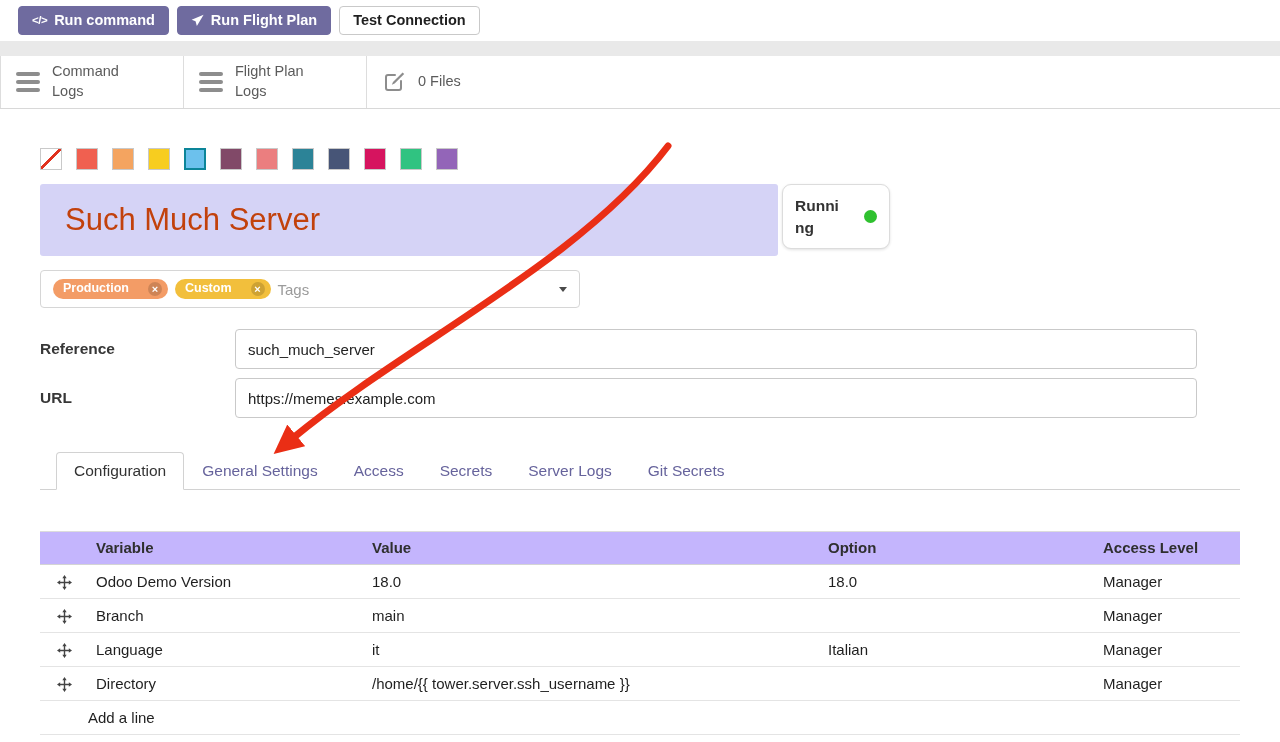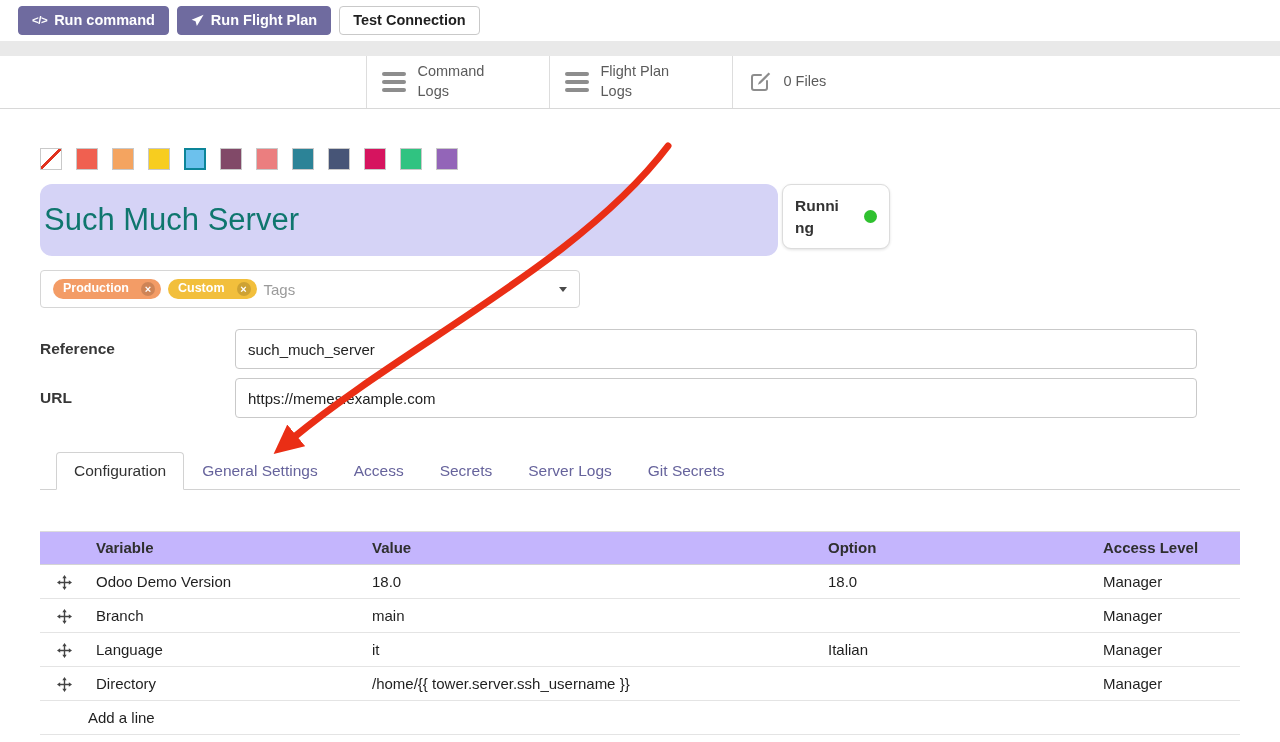--- a/index.html
+++ b/index.html
@@ -10,49 +10,49 @@
   .topbar{height:41px;display:flex;align-items:center;gap:8px;padding-left:18px;background:#fff}
   .btn{display:inline-flex;align-items:center;gap:7px;height:29px;padding:0 13px;border-radius:4px;
        border:1px solid transparent;font-size:14.5px;font-weight:700;cursor:pointer;font-family:inherit;line-height:1}
   .btn-purple{background:var(--button-purple,#6f6b9f);color:#fff;border-color:var(--button-purple,#6f6b9f)}
   .btn-white{background:#fff;color:#1f1f1f;border-color:#c9c9c9}
   .code-glyph{font-size:11.5px;font-weight:700;letter-spacing:-.5px}
 
   .gray-strip{height:15px;background:#e9e9e9}
 
   
-  .stats-row{height:53px;display:flex;justify-content:center;border-bottom:1px solid #d8d8d8;background:#fff}
+  .stats-row{height:53px;display:flex;justify-content:flex-start;border-bottom:1px solid #d8d8d8;background:#fff}
   .stat{display:flex;align-items:center;gap:12px;border-left:1px solid #ddd;padding:0 15px;width:183px;cursor:pointer}
   .stat-label{font-size:14.5px;color:#5b5b5b;line-height:1.35}
   .lbl-mid{max-width:85px}
   .lbl-narrow{max-width:46px}
   .menu-icon{display:flex;flex-direction:column;gap:4.5px;width:24px;flex:none}
   .menu-icon i{display:block;height:3.5px;background:#8d8d8d;border-radius:2px}
 
   .content{padding:0 40px}
 
   
   .swatches{margin-top:39px;display:flex;gap:14px}
   .swatch{width:22px;height:22px;border:1px solid #c9c9c9;cursor:pointer;background:#fff}
   .swatch.selected{border:2px solid #0c8599}
   .swatch.none{background:linear-gradient(135deg,#fff 43%,#e0321e 43%,#e0321e 54%,#fff 54%)}
 
   
   .title-row{margin-top:14px;display:flex;align-items:flex-start;gap:4px}
-  .title-input{width:738px;height:72px;background:var(--title-bg,#d5d3f6);border-radius:12px;display:flex;
-               align-items:center;padding:0 4px;font-size:31px;color:#0f766e;cursor:text;white-space:nowrap}
+  .title-input{width:738px;height:72px;background:var(--title-bg,#d5d3f6);border-radius:3px;display:flex;
+               align-items:center;padding:0 25px;font-size:31px;color:#c2410c;cursor:text;white-space:nowrap}
   .status-card{width:108px;height:65px;background:#fff;border:1px solid #dcdcdc;border-radius:9px;
                box-shadow:0 1px 3px rgba(0,0,0,.12);display:flex;align-items:center;gap:23px;padding:0 12px}
   .status-text{font-weight:700;font-size:15.5px;color:#333;width:48px;word-break:break-all;line-height:1.4}
   .status-dot{width:13px;height:13px;border-radius:50%;background:var(--status-green,#2fc12f);flex:none}
 
   
   .tags-bar{margin-top:14px;width:540px;height:38px;border:1px solid #d6d6d6;border-radius:4px;display:flex;
             align-items:center;gap:7px;padding:0 12px;cursor:text}
-  .tag{display:inline-flex;align-items:center;gap:12px;border-radius:11px;padding:3px 6px 3px 10px;color:#fff;
+  .tag{display:inline-flex;align-items:center;gap:19px;border-radius:11px;padding:3px 6px 3px 10px;color:#fff;
        font-size:12.5px;font-weight:700;line-height:1.1}
   .tag-x{width:14px;height:14px;border-radius:50%;background:rgba(0,0,0,.15);color:#fff;font-size:11px;
          line-height:14px;text-align:center;cursor:pointer;font-weight:700;flex:none}
   .tags-placeholder{color:#9b9b9b;font-size:15px}
   .caret{margin-left:auto;width:0;height:0;border-left:4.5px solid transparent;border-right:4.5px solid transparent;
          border-top:5.5px solid #4a4a4a;cursor:pointer}
 
   
   .field-row{display:flex;align-items:center;margin-top:21px}
   .field-row.second{margin-top:9px}

